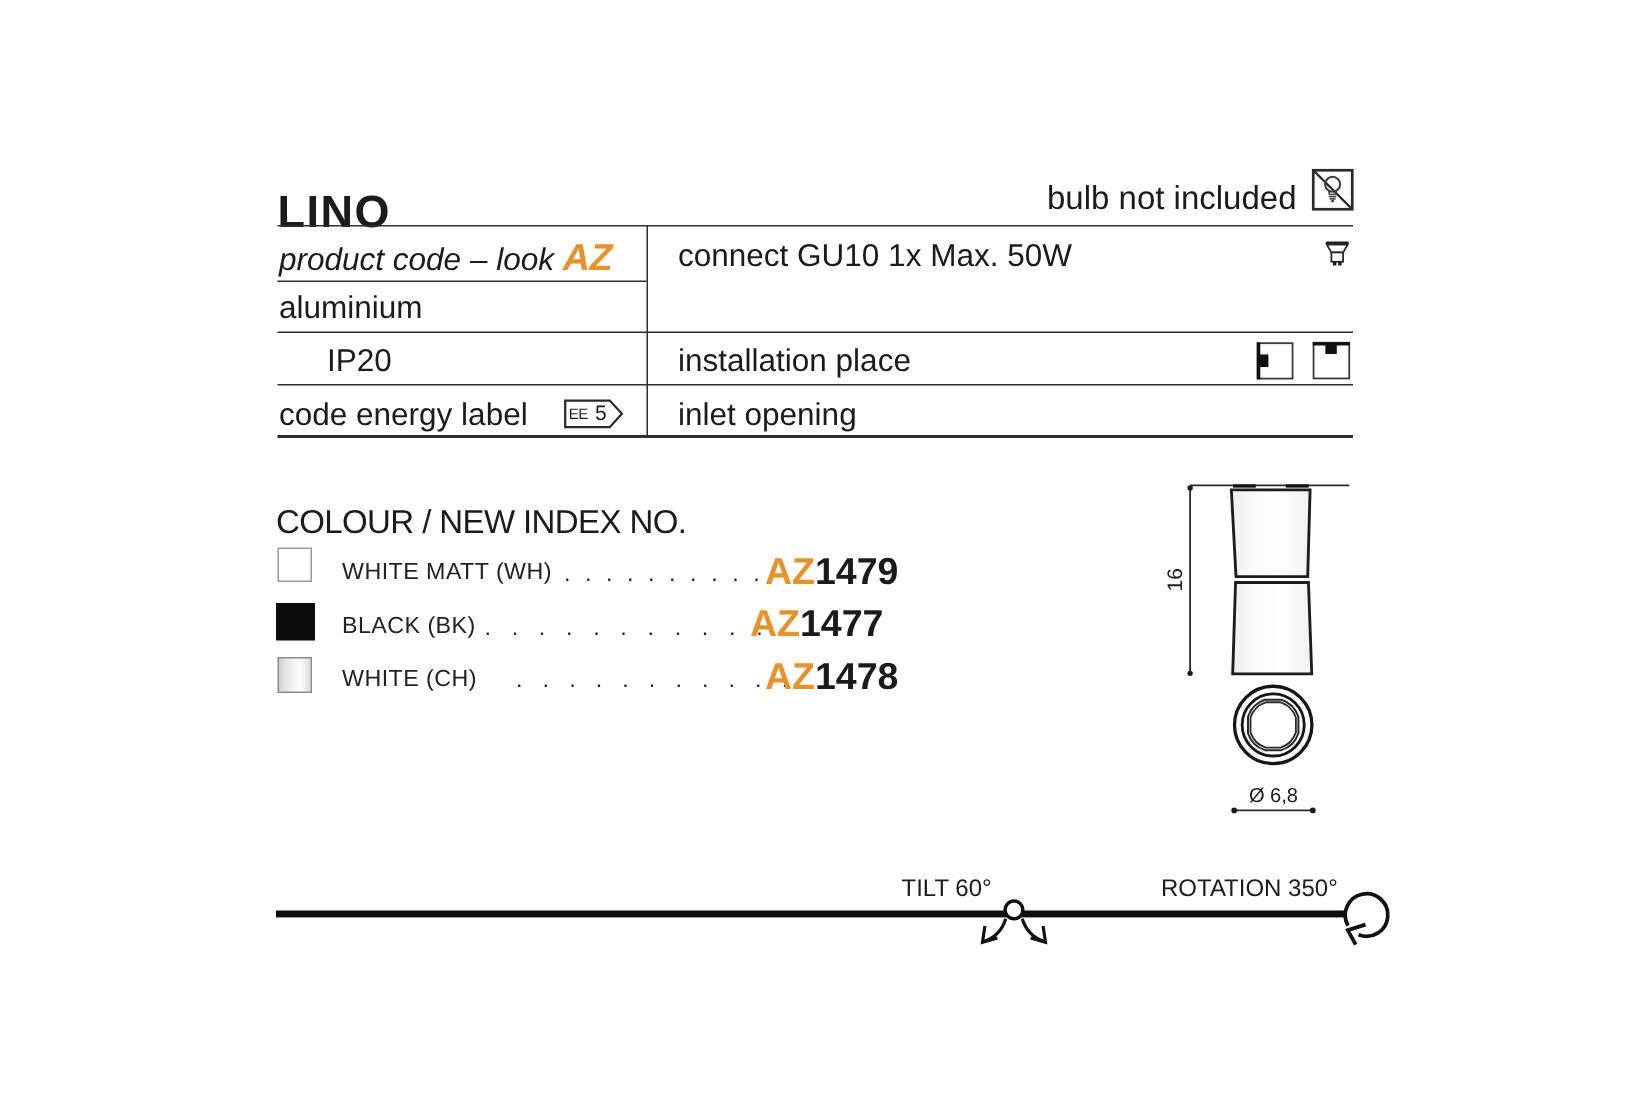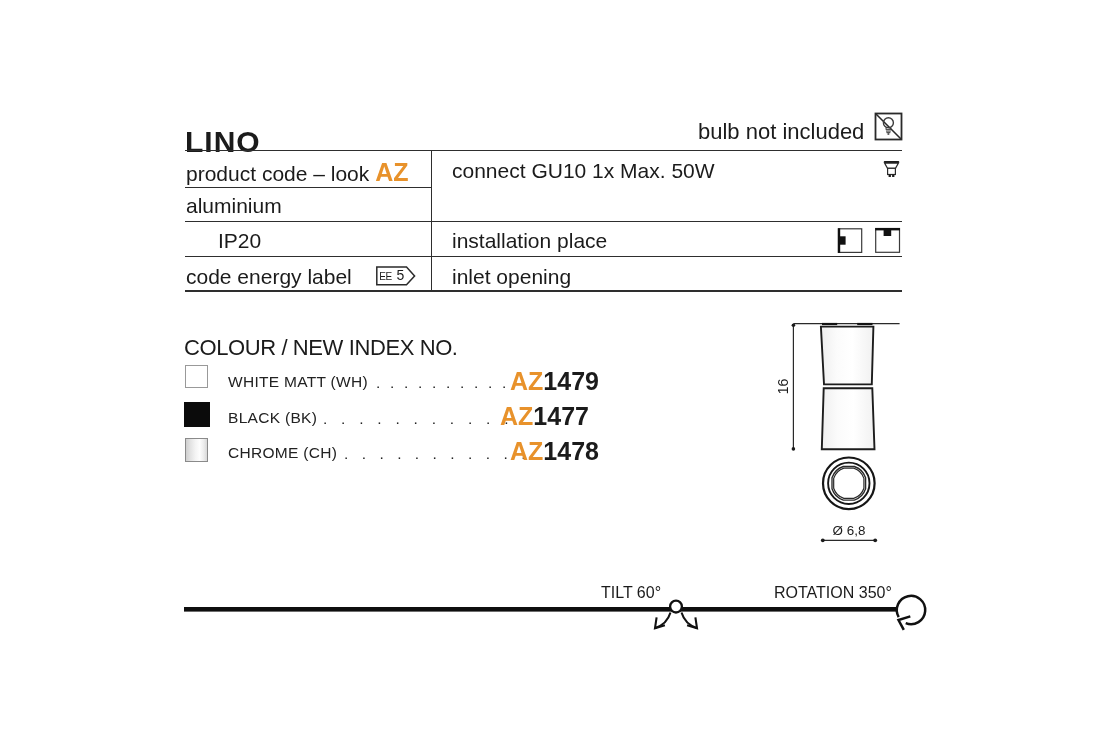--- a/index.html
+++ b/index.html
@@ -35,21 +35,21 @@
   <div class="hline" style="left:185px;top:186.5px;width:246px;"></div>
 
   <div class="hline" style="left:185px;top:220.5px;width:717px;"></div>
 
   <div class="hline" style="left:185px;top:255.5px;width:717px;"></div>
 
   <div class="hline" style="left:185px;top:290px;width:717px;"></div>
 
   <div class="vline" style="left:430.5px;top:149.5px;height:141px;"></div>
 
-  <div class="abs" style="left:186px;top:160px;font-size:21px;">product code – look <b class="orange" style="font-size:25px;">AZ</b></div>
+  <div class="abs" style="left:186px;top:160px;font-size:21px;font-style:italic;">product code – look <b class="orange" style="font-size:25px;">AZ</b></div>
 
   <div class="abs" style="left:186px;top:194.5px;font-size:21px;">aluminium</div>
 
   <div class="abs" style="left:186px;top:230px;font-size:21px;margin-left:32px;">IP20</div>
 
   <div class="abs" style="left:186px;top:266px;font-size:21px;">code energy label</div>
 
   <svg class="abs" style="left:370px;top:260px;" width="55" height="32" viewBox="0 0 55 32">
     <path d="M6.8 7 H36.5 L44.6 15.9 L36.5 24.8 H6.8 Z" fill="#fff" stroke="#2a2a2a" stroke-width="1.5"></path>
     <text x="9.2" y="19.6" font-size="10" letter-spacing="-0.4" fill="#1b1b1b">EE</text>
@@ -95,21 +95,21 @@
   <div class="abs" style="left:184px;top:402px;width:26px;height:25px;background:#0b0b0b;"></div>
 
   <div class="abs" style="left:228px;top:409.5px;font-size:15.5px;letter-spacing:0.3px;color:#222;">BLACK (BK)</div>
 
   <div class="abs" style="left:323px;top:410.5px;font-size:15.5px;letter-spacing:4.75px;color:#222;">. . . . . . . . . . . . .</div>
 
   <div class="abs" style="left:500px;top:404px;font-size:25px;font-weight:bold;"><span class="orange">AZ</span>1477</div>
 
   <div class="abs" style="left:185px;top:438px;width:21px;height:22px;border:1px solid #8a8a8a;background:linear-gradient(90deg,#cfcfcf 0%,#e2e2e2 20%,#f4f4f4 45%,#fdfdfd 65%,#ececec 85%,#d8d8d8 100%);"></div>
 
-  <div class="abs" style="left:228px;top:444.5px;font-size:15.5px;letter-spacing:0.3px;color:#222;">CHROME (CH)</div>
+  <div class="abs" style="left:228px;top:444.5px;font-size:15.5px;letter-spacing:0.3px;color:#222;">WHITE (CH)</div>
 
   <div class="abs" style="left:344px;top:445.5px;font-size:15.5px;letter-spacing:4.55px;color:#222;">. . . . . . . . . . .</div>
 
   <div class="abs" style="left:510px;top:439px;font-size:25px;font-weight:bold;"><span class="orange">AZ</span>1478</div>
 
   <svg class="abs" style="left:750px;top:300px;" width="220" height="260" viewBox="750 300 220 260">
     <defs>
         <linearGradient id="bodyg" x1="0" y1="0" x2="1" y2="0">
       <stop offset="0" stop-color="#efefef"></stop>
           <stop offset="0.3" stop-color="#fbfbfb"></stop>

